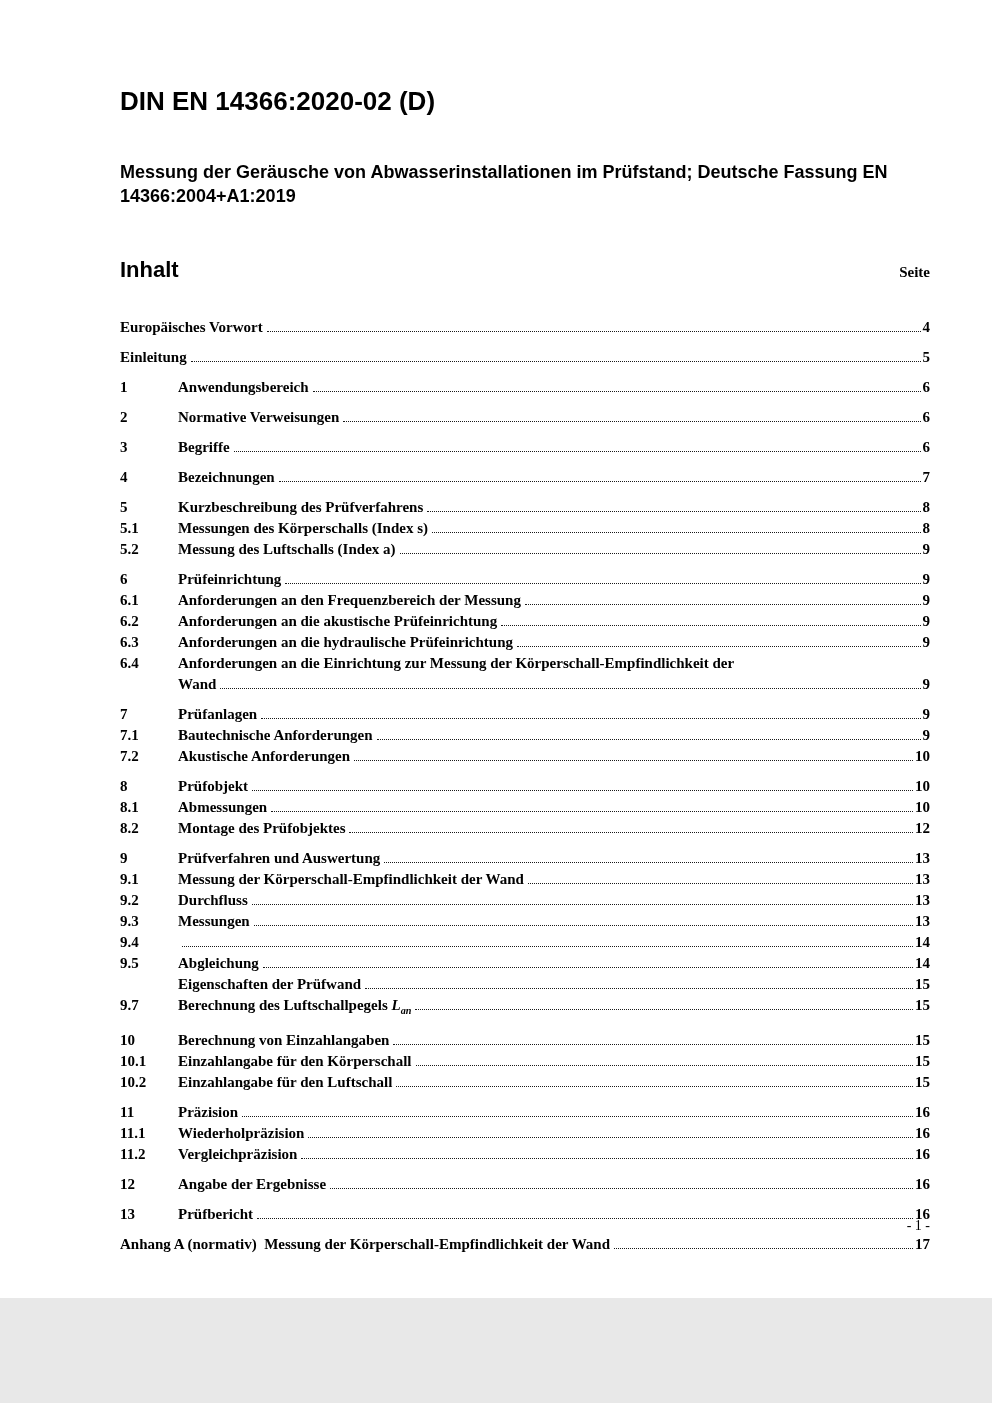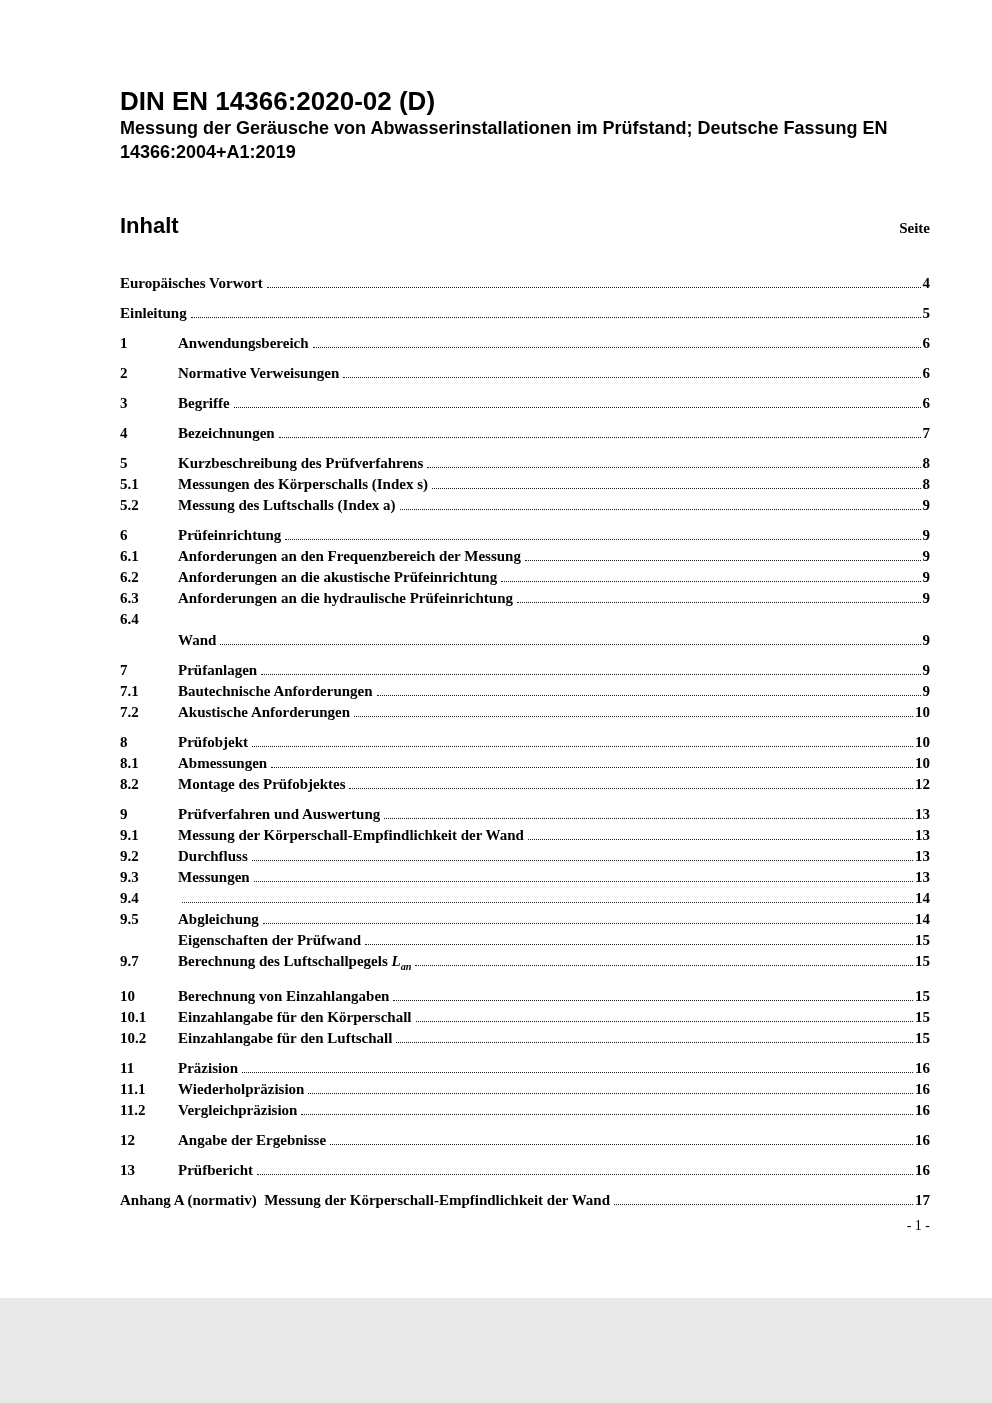--- a/index.html
+++ b/index.html
@@ -21,20 +21,21 @@
     font-family: "Liberation Sans", sans-serif;
     font-weight: bold;
     font-size: 26px;
     letter-spacing: 0;
   }
   .subtitle {
     font-family: "Liberation Sans", sans-serif;
     font-weight: bold;
     font-size: 18px;
     line-height: 1.32;
+    margin-top: 44px;
     max-width: 780px;
   }
   .toc-header {
     display: flex;
     justify-content: space-between;
     align-items: baseline;
     margin-top: 48px;
   }
   .toc-heading {
     font-family: "Liberation Sans", sans-serif;
@@ -191,20 +192,21 @@
           <div class="toc-line">
             <span class="toc-num">6.3</span>
             <span class="toc-title">Anforderungen an die hydraulische Prüfeinrichtung</span>
             <span class="toc-leader"></span>
             <span class="toc-page">9</span>
           </div>
         </div>
         <div class="toc-entry">
           <div class="toc-line">
             <span class="toc-num">6.4</span>
+            <span class="toc-title">Anforderungen an die Einrichtung zur Messung der Körperschall-Empfindlichkeit der</span>
           </div>
           <div class="toc-line">
             <span class="toc-num"></span>
             <span class="toc-title">Wand</span>
             <span class="toc-leader"></span>
             <span class="toc-page">9</span>
           </div>
         </div>
         <div class="toc-entry space">
           <div class="toc-line">

